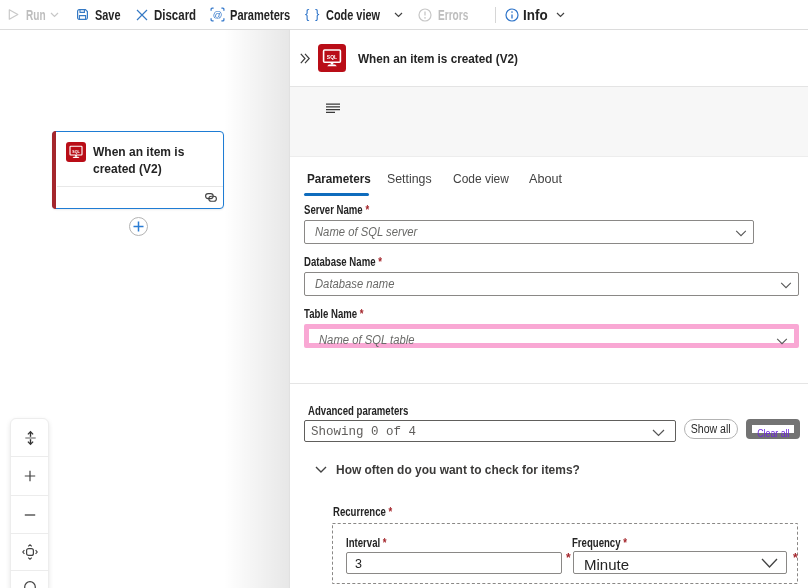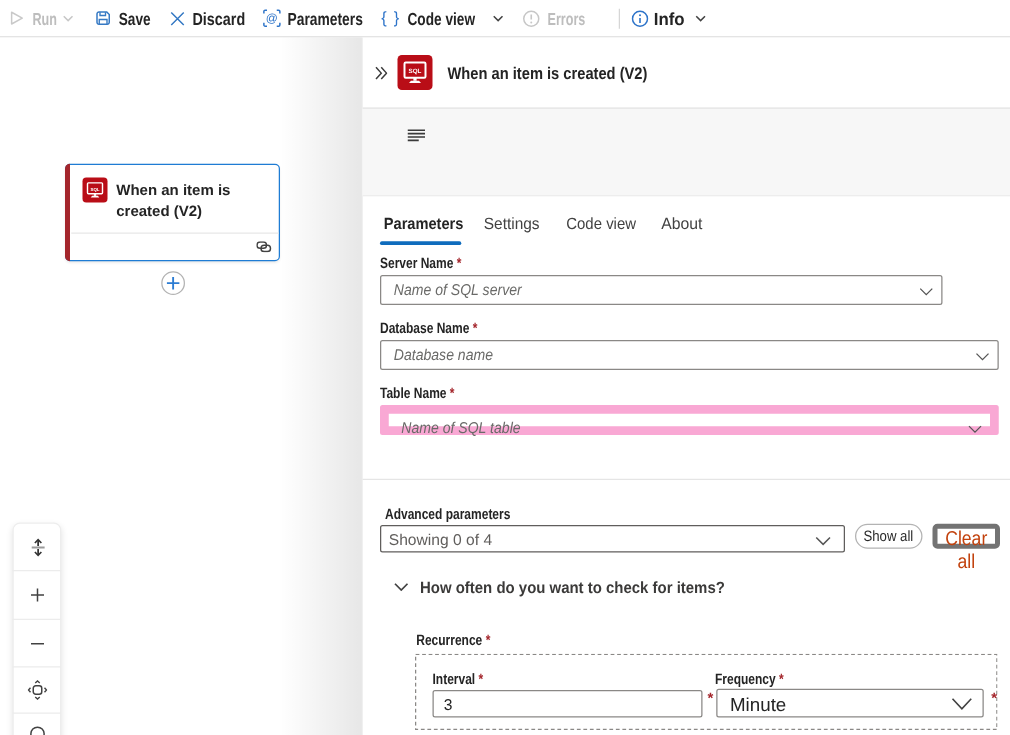--- a/index.html
+++ b/index.html
@@ -164,38 +164,38 @@
 
   <div class="abs lbl" style="left:304px;top:255px;">Database Name <span class="req">*</span></div>
   <div class="abs" style="left:304px;top:272px;width:495px;height:24px;background:#fff;border:1px solid #8a8886;border-radius:2px;">
     <div class="ph" style="position:absolute;left:10px;top:4px;">Database name</div>
     <svg style="position:absolute;right:6px;top:9px;" width="12" height="7" viewBox="0 0 13 8">
       <path d="M1 1 L6.5 6.5 L12 1" fill="none" stroke="#555" stroke-width="1.2"></path>
     </svg>
   </div>
 
   <div class="abs lbl" style="left:304px;top:307px;">Table Name <span class="req">*</span></div>
-  <div class="abs" style="left:304px;top:324px;width:495px;height:24px;background:#fff;border:7px solid #f9a8d4;border-radius:2px;">
+  <div class="abs" style="left:304px;top:324px;width:495px;height:24px;background:#fff;border:5px solid #f9a8d4;border-radius:2px;">
     <div class="ph" style="position:absolute;left:10px;top:4px;">Name of SQL table</div>
     <svg style="position:absolute;right:6px;top:9px;" width="12" height="7" viewBox="0 0 13 8">
       <path d="M1 1 L6.5 6.5 L12 1" fill="none" stroke="#555" stroke-width="1.2"></path>
     </svg>
   </div>
 
   <div class="abs" style="left:290px;top:383px;width:518px;height:1px;background:#e5e5e5;"></div>
 
   <div class="abs lbl" style="left:308px;top:404px;">Advanced parameters</div>
-  <div class="abs" style="left:304px;top:420px;width:372px;height:22px;background:#fff;border:1px solid #605e5c;border-radius:2px;">
+  <div class="abs" style="left:304px;top:420px;width:372px;height:22px;background:#fff;border:1px solid #605e5c;border-radius:2px;font-family:Liberation Mono, monospace;">
     <div style="position:absolute;left:6px;top:4px;font-size:12.5px;color:#605e5c;">Showing 0 of 4</div>
     <svg style="position:absolute;right:10px;top:8px;" width="13" height="8" viewBox="0 0 13 8">
       <path d="M1 1 L6.5 6.5 L12 1" fill="none" stroke="#555" stroke-width="1.2"></path>
     </svg>
   </div>
   <div class="abs" style="left:684px;top:419px;width:54px;height:20px;border:1px solid #b3b3b3;border-radius:10px;background:#fff;font-size:12px;color:#2a2a2a;text-align:center;line-height:18px;"><span style="display:inline-block;transform:scaleX(0.88);">Show all</span></div>
-  <div class="abs" style="left:746px;top:419px;width:54px;height:20px;border:4px solid #737373;border-radius:4px;background:#fff;font-size:16px;color:#c2410c;text-align:center;line-height:18px;"><span style="display:inline-block;transform:scaleX(0.88);">Clear all</span></div>
+  <div class="abs" style="left:746px;top:419px;width:54px;height:20px;border:6px solid #737373;border-radius:4px;background:#fff;font-size:10px;color:#6d28d9;text-align:center;line-height:18px;"><span style="display:inline-block;transform:scaleX(0.88);">Clear all</span></div>
 
   <svg class="abs" style="left:315px;top:466px;" width="12" height="7" viewBox="0 0 12 7">
     <path d="M1 1 L6 6 L11 1" fill="none" stroke="#424242" stroke-width="1.4"></path>
   </svg>
   <div class="abs" style="left:336px;top:462px;font-size:13px;font-weight:700;color:#3b3a39;transform:scaleX(0.92);transform-origin:0 50%;">How often do you want to check for items?</div>
 
   <div class="abs lbl" style="left:333px;top:505px;">Recurrence <span class="req">*</span></div>
   <svg class="abs" style="left:332px;top:523px;" width="466" height="61" viewBox="0 0 466 61">
     <rect x="0.5" y="0.5" width="465" height="60" fill="none" stroke="#8a8886" stroke-width="1" stroke-dasharray="3 2.2"></rect>
   </svg>

